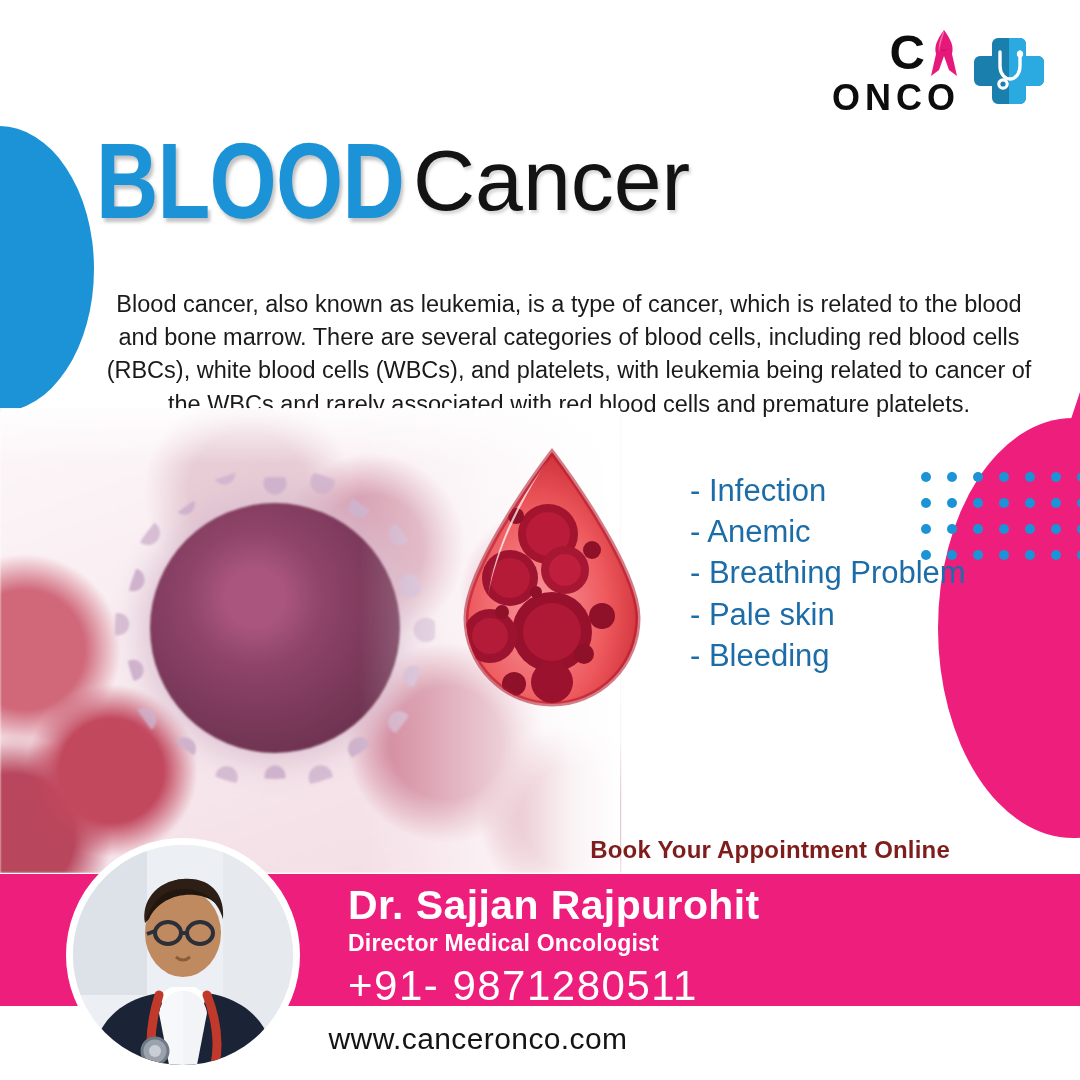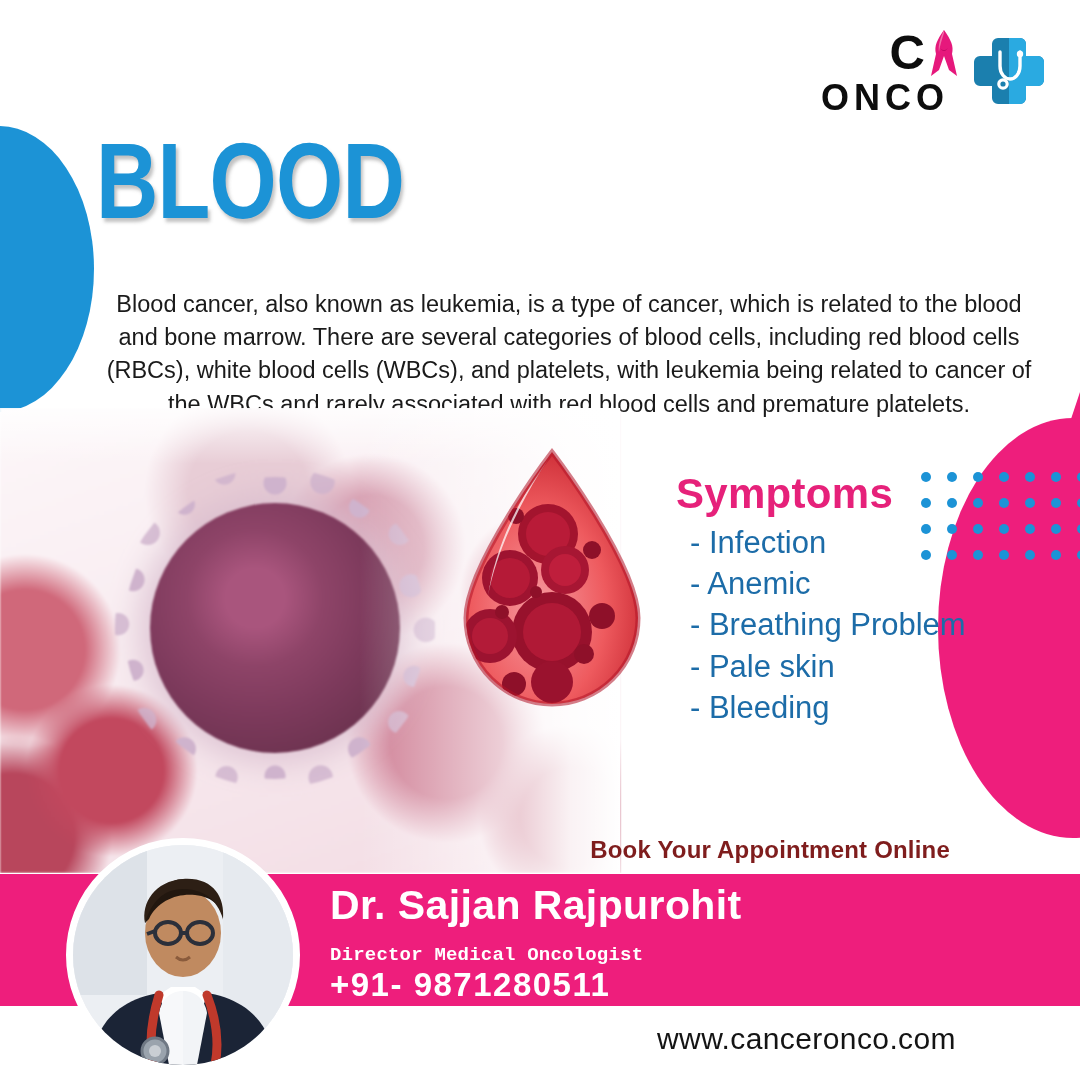--- a/index.html
+++ b/index.html
@@ -29,21 +29,21 @@
   .dot-grid i{display:block;width:10px;height:10px;border-radius:50%;background:#1C93D6;}
 
   
   .logo{position:absolute;right:34px;top:26px;display:flex;align-items:center;gap:10px;}
   .logo-words{display:flex;flex-direction:column;align-items:flex-end;line-height:1;}
   .logo-cancer{
     display:flex;align-items:center;font-weight:bold;font-size:49px;letter-spacing:1px;
     color:#0d0d0d;font-family:"Liberation Sans",sans-serif;
   }
   .logo-onco{
-    font-weight:bold;font-size:36px;letter-spacing:5px;color:#0d0d0d;margin-top:2px;margin-right:13px;
+    font-weight:bold;font-size:36px;letter-spacing:5px;color:#0d0d0d;margin-top:2px;margin-right:2px;
   }
   .ribbon{position:relative;width:34px;height:52px;margin:0 1px;}
   .cross{position:relative;width:74px;height:74px;}
 
   
   .title{
     position:absolute;left:96px;top:118px;display:flex;align-items:center;
     text-shadow:3px 4px 4px rgba(120,120,120,.45);
   }
   .title .blood{
@@ -127,37 +127,37 @@
     font-family:"Liberation Sans",sans-serif;letter-spacing:.2px;
   }
 
   
   .docbar{position:absolute;left:0;top:874px;width:1080px;height:132px;background:#EE1E7C;}
   .doc-photo{
     position:absolute;left:66px;top:838px;width:220px;height:220px;border-radius:50%;
     border:7px solid #ffffff;overflow:hidden;background:#eef0f3;
   }
   .doc-art{position:absolute;inset:0;}
-  .doc-info{position:absolute;left:330px;top:884px;color:#fff;}
+  .doc-info{position:absolute;left:348px;top:884px;color:#fff;}
   .doc-name{
     font-size:41px;font-weight:bold;letter-spacing:.4px;line-height:1.05;
     font-family:"Liberation Sans",sans-serif;
   }
   .doc-role{
-    font-size:19px;font-weight:bold;margin-top:17px;letter-spacing:.2px;
-    font-family:Liberation Mono, monospace;
+    font-size:23px;font-weight:bold;margin-top:3px;letter-spacing:.2px;
+    font-family:Liberation Sans, sans-serif;
   }
   .doc-phone{
-    font-size:33px;font-weight:bold;letter-spacing:1.5px;
+    font-size:42px;font-weight:normal;margin-top:5px;letter-spacing:1.5px;
     font-family:"Liberation Sans",sans-serif;
   }
 
   
   .site{
-    position:absolute;left:0;top:1022px;width:956px;text-align:right;
+    position:absolute;left:0;top:1022px;width:956px;text-align:center;
     font-size:30px;color:#141414;font-family:"Liberation Sans",sans-serif;letter-spacing:.4px;
   }
 </style>
 </head>
 <body>
 
 <div class="poster">
 
   <div class="blue-arc"></div>
   <div class="pink-corner-tr"></div>
@@ -183,20 +183,21 @@
         <path d="M37 4 h11 a6 6 0 0 1 6 6 v12 h12 a6 6 0 0 1 6 6 v18 a6 6 0 0 1 -6 6 h-12 v12 a6 6 0 0 1 -6 6 h-11 z" fill="#2AAAE1"></path>
         <path d="M28 18 v14 c0 8 5 13 10 13 s10 -5 10 -13 v-14" fill="none" stroke="#ffffff" stroke-width="3.4" stroke-linecap="round"></path>
         <circle cx="31" cy="50" r="4.2" fill="none" stroke="#ffffff" stroke-width="3.2"></circle>
         <circle cx="48" cy="20" r="3.2" fill="#ffffff"></circle>
       </svg>
     </span>
   </div>
 
   <div class="title">
     <span class="blood">BLOOD</span>
+    <span class="cancer">Cancer</span>
   </div>
 
   <p class="intro">Blood cancer, also known as leukemia, is a type of cancer, which is related to the blood and bone marrow. There are several categories of blood cells, including red blood cells (RBCs), white blood cells (WBCs), and platelets, with leukemia being related to cancer of the WBCs and rarely associated with red blood cells and premature platelets.</p>
 
   <div class="imagery">
     <div class="micro">
       <div class="micro-cell"></div>
     </div>
     <div class="micro-fade"></div>
     <span class="drop">
@@ -263,21 +264,20 @@
     <i></i>
       <i></i>
       <i></i>
       <i></i>
       <i></i>
       <i></i>
       <i></i>
   </div>
 
   <div class="symptoms">
-    <h2>Symptoms</h2>
     <ul>
       <li>- Infection</li>
       <li>- Anemic</li>
       <li>- Breathing Problem</li>
       <li>- Pale skin</li>
       <li>- Bleeding</li>
     </ul>
   </div>
 
   <div class="appointment">Book Your Appointment Online</div>

